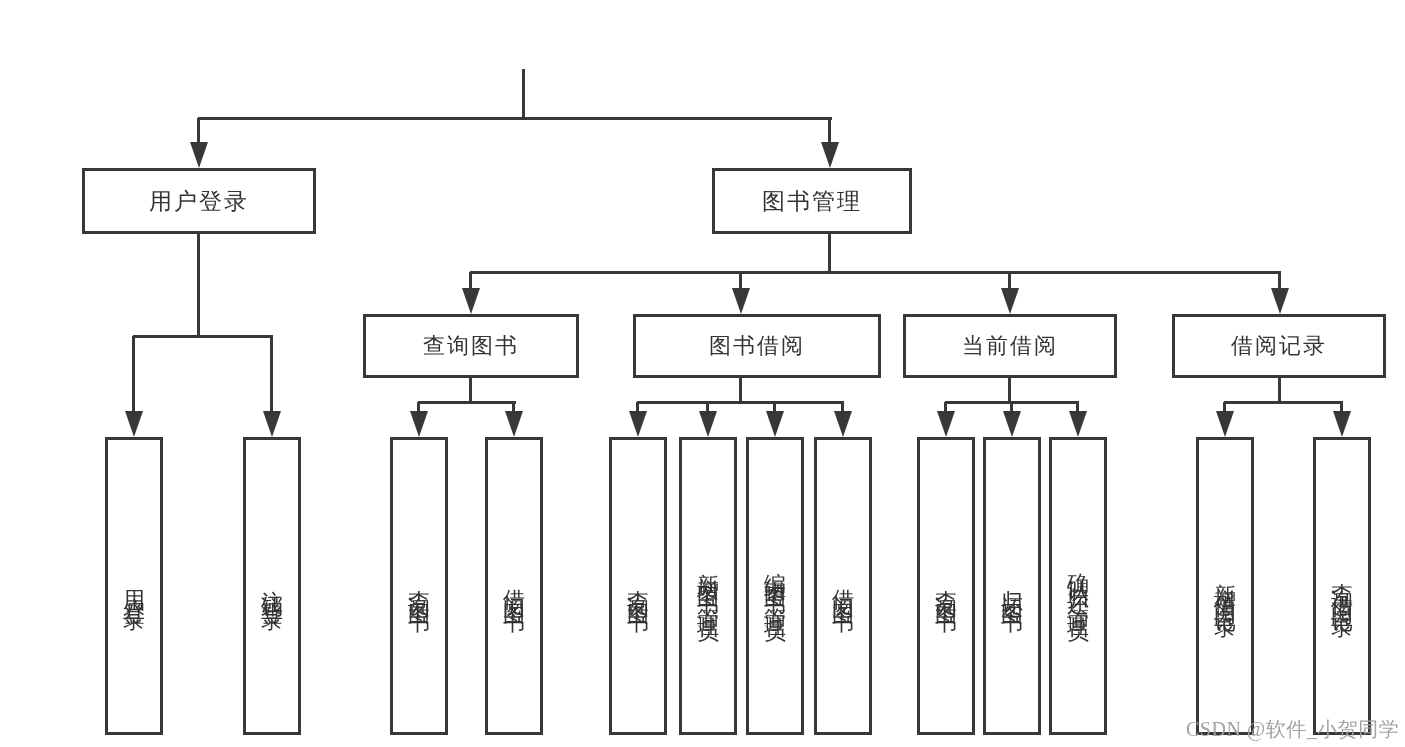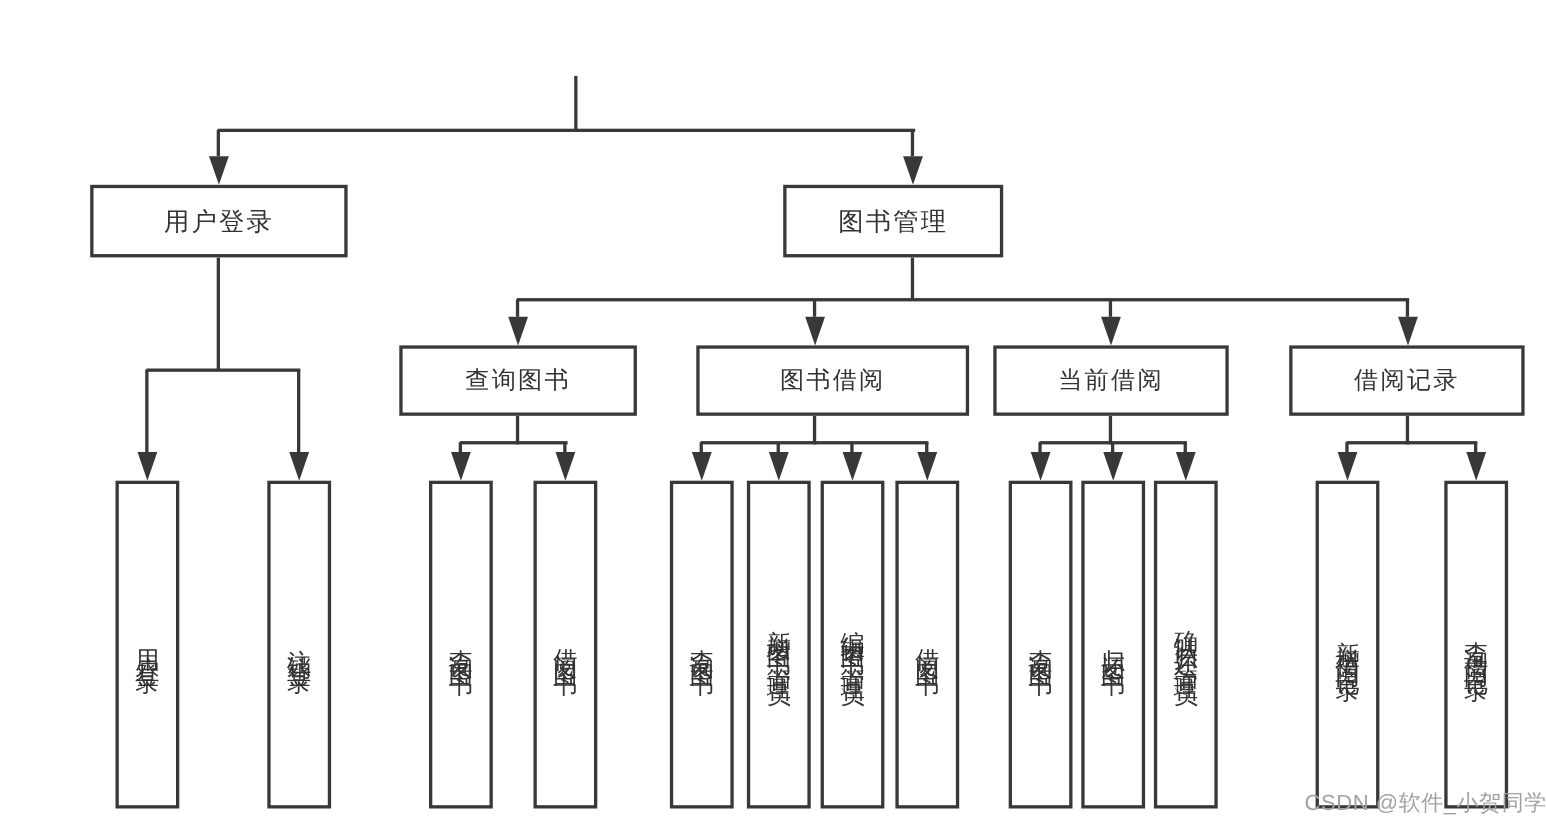--- a/index.html
+++ b/index.html
@@ -41,21 +41,21 @@
     writing-mode:vertical-rl;
     text-orientation:mixed;
     font-size:22px;
     letter-spacing:7px;
     line-height:1;
     padding:6px 0;
   }
   .watermark{
     position:absolute;left:1186px;top:716px;
     font-size:20px;color:#a2a2a2;
-    letter-spacing:0.5px;white-space:nowrap;z-index:5;
+    letter-spacing:0.5px;white-space:nowrap;z-index:5;font-family:Liberation Serif, serif;
   }
 </style>
 </head>
 <body>
 
 <div class="canvas">
 
   <div class="vline" style="left:522px;top:69px;height:50px"></div>
   <div class="hline" style="left:198px;top:117px;width:634px"></div>
   <div class="arrow" style="left:197px;top:118px;height:24px"></div>

